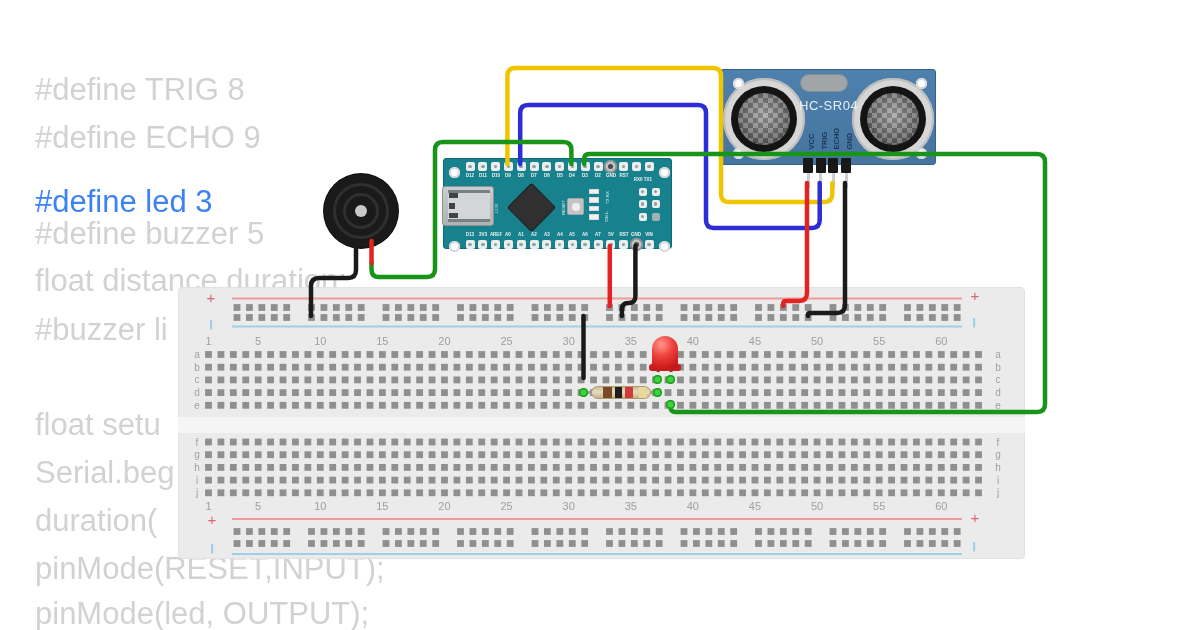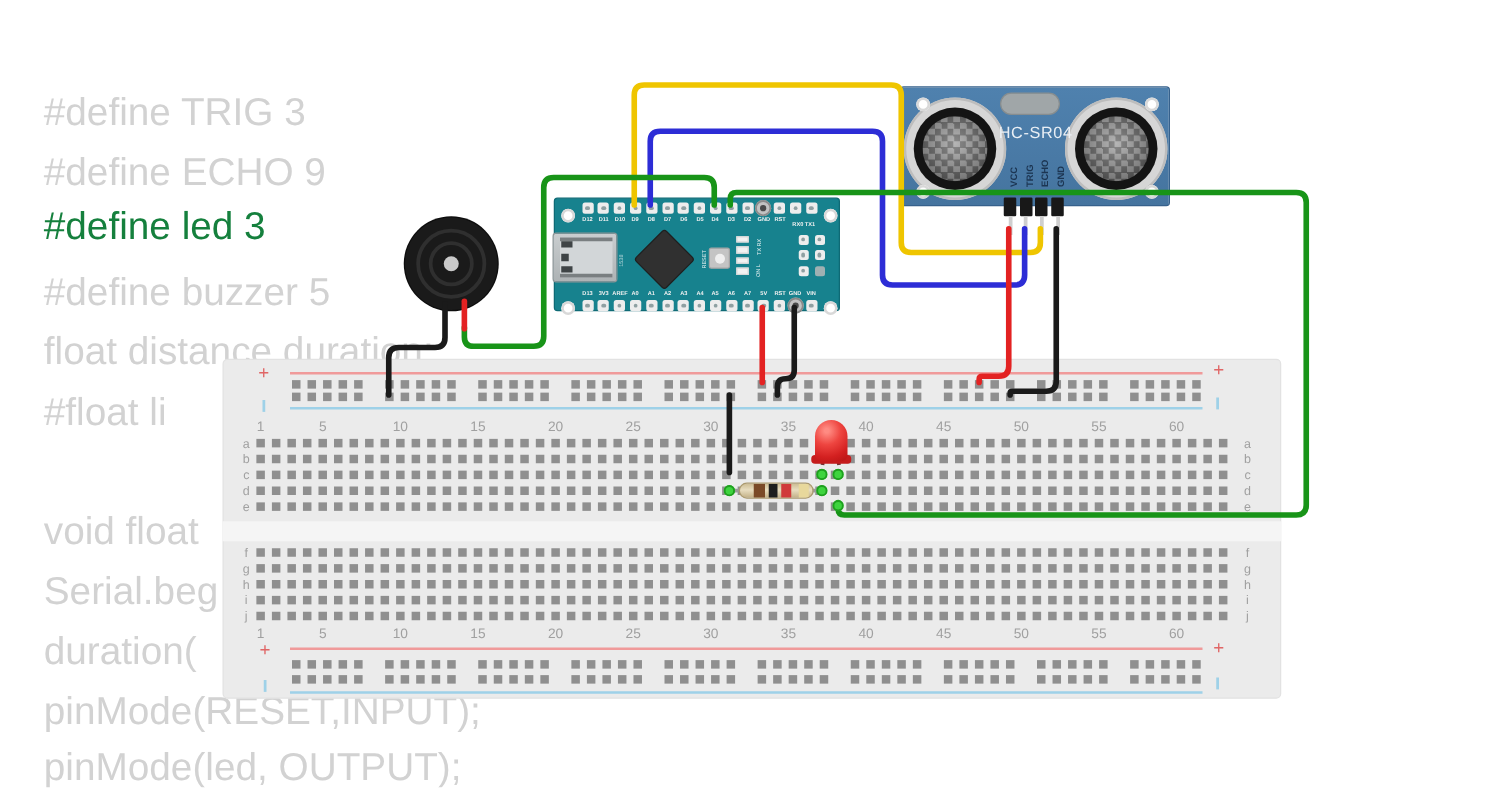--- a/index.html
+++ b/index.html
@@ -79,27 +79,27 @@
   #wire-svg path{pointer-events:stroke;}
   .dot{position:absolute;width:9px;height:9px;border-radius:50%;background:#3ed43e;
        box-shadow:inset 0 0 0 1.5px #1f9e1f;z-index:6;}
 </style>
 </head>
 <body>
 
 <div id="canvas">
 
   <div id="code-layer">
-      <div class="code-line" style="top: 72px; color: rgb(210, 210, 210);">#define TRIG 3</div>
+      <div class="code-line" style="top: 72px; color: rgb(210, 210, 210);">#define TRIG 8</div>
       <div class="code-line" style="top: 120px; color: rgb(210, 210, 210);">#define ECHO 9</div>
-      <div class="code-line" style="top: 163px; color: #15803d;">#define led 3</div>
+      <div class="code-line" style="top: 184px; color: #3b82f6;">#define led 3</div>
       <div class="code-line" style="top: 216px; color: rgb(210, 210, 210);">#define buzzer 5</div>
       <div class="code-line" style="top: 263px; color: rgb(210, 210, 210);">float distance,duration;</div>
-      <div class="code-line" style="top: 312px; color: rgb(210, 210, 210);">#float li</div>
-      <div class="code-line" style="top: 407px; color: rgb(210, 210, 210);">void float</div>
+      <div class="code-line" style="top: 312px; color: rgb(210, 210, 210);">#buzzer li</div>
+      <div class="code-line" style="top: 407px; color: rgb(210, 210, 210);">float setu</div>
       <div class="code-line" style="top: 455px; color: rgb(210, 210, 210);">Serial.beg</div>
       <div class="code-line" style="top: 503px; color: rgb(210, 210, 210);">duration(</div>
       <div class="code-line" style="top: 551px; color: rgb(210, 210, 210);">pinMode(RESET,INPUT);</div>
       <div class="code-line" style="top: 596px; color: rgb(210, 210, 210);">pinMode(led, OUTPUT);</div>
     </div>
 
   <div id="breadboard-body"></div>
   <div id="bb-channel"></div>
   <svg id="bb-detail" width="1200" height="630">
       <line x1="232" y1="298.5" x2="962" y2="298.5" stroke="#f09a9a" stroke-width="2"></line>

